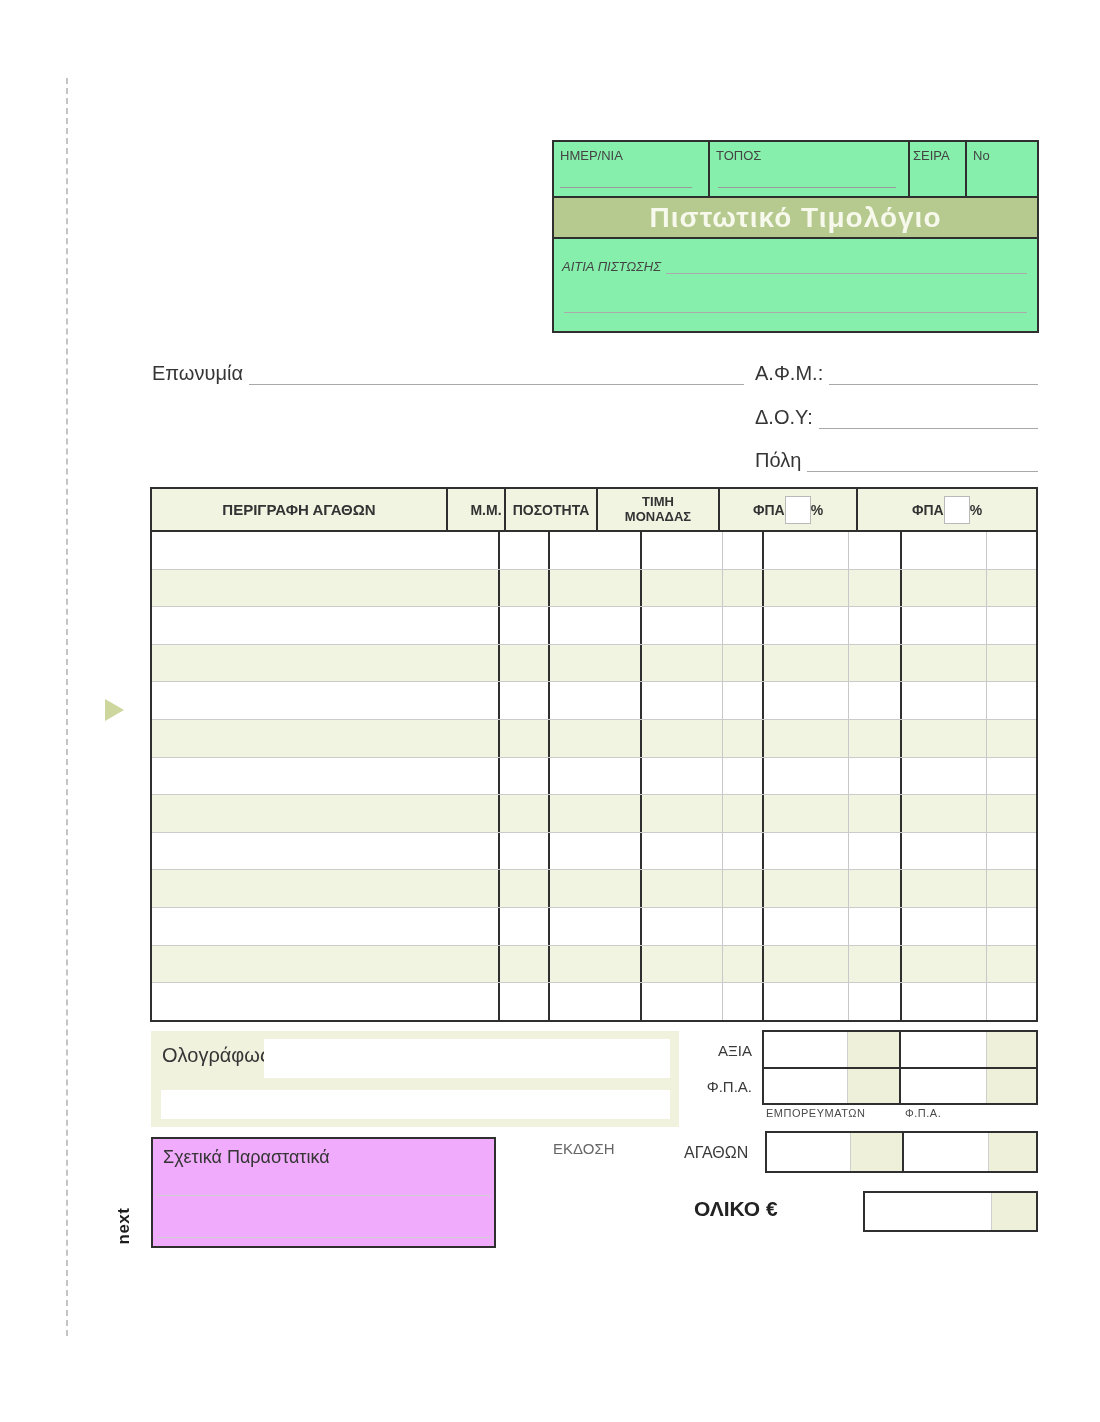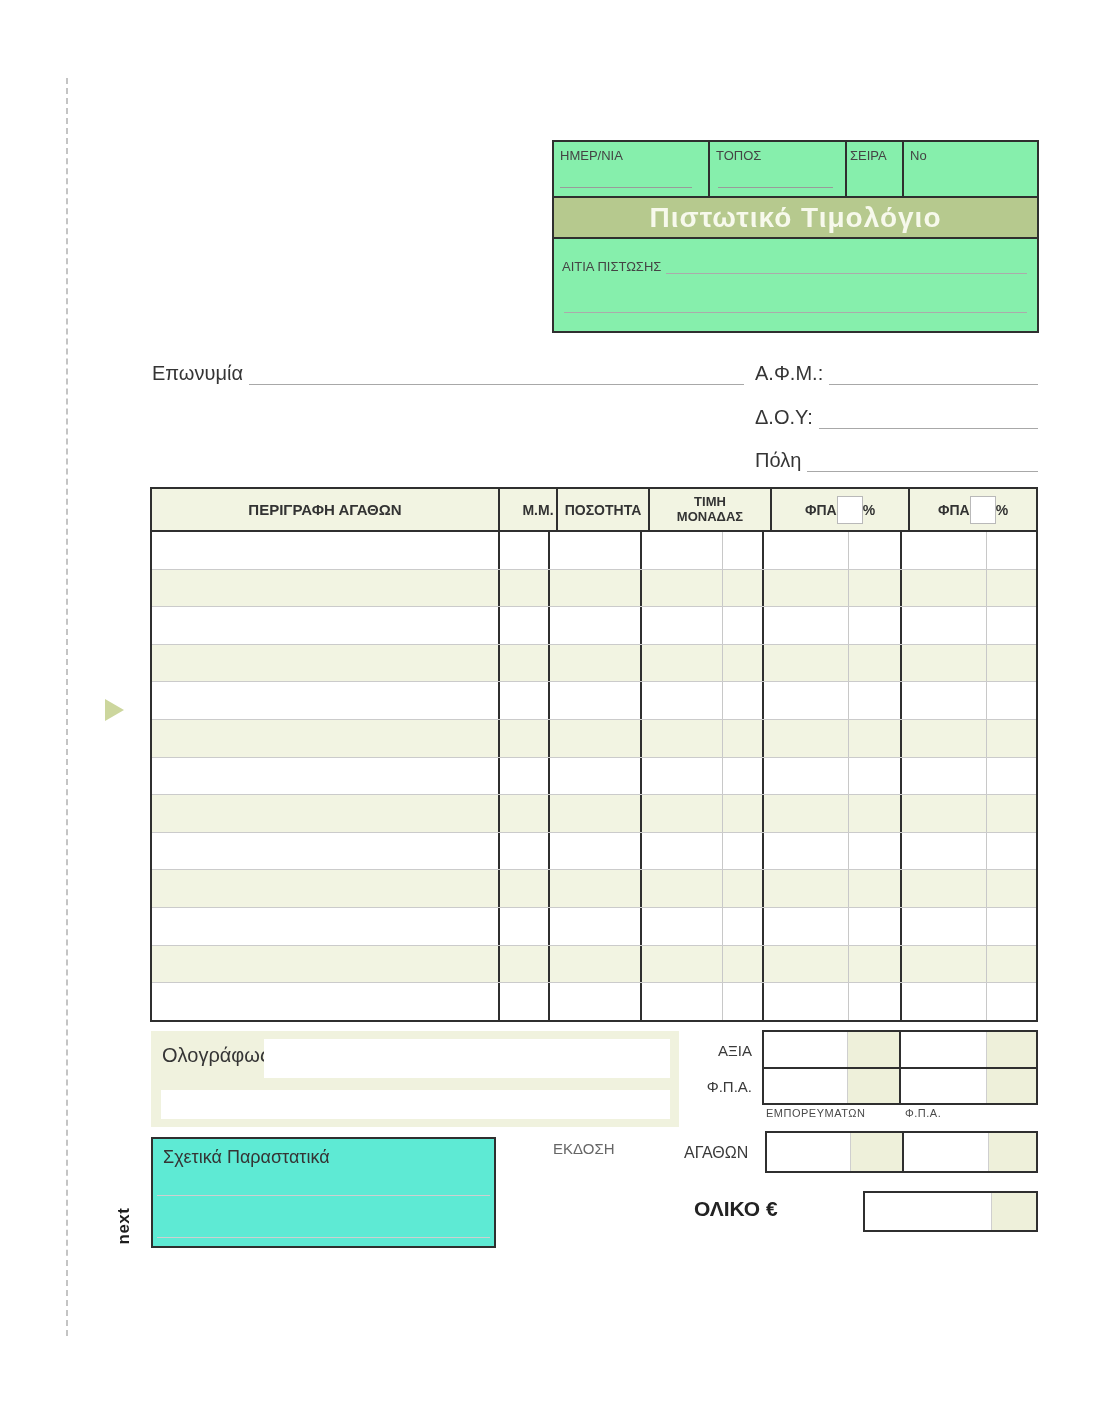--- a/index.html
+++ b/index.html
@@ -16,50 +16,50 @@
   .brand { position:absolute; left:97px; top:1216px; width:54px; height:20px;
            transform:rotate(-90deg); font-weight:bold; font-size:17px; color:#1d1d1d;
            text-align:center; letter-spacing:.5px; }
 
   
   .header-box { position:absolute; left:552px; top:140px; width:487px; height:193px;
                 border:2px solid #2f2f2f; background:#86efac; }
   .hb-row { display:flex; height:56px; border-bottom:2px solid #2f2f2f; }
   .hb-cell { position:relative; font-size:13px; color:#444; padding:6px 6px; }
   .hb-cell.b { border-right:2px solid #2f2f2f; }
-  .hb-date { width:156px; } .hb-topos { width:137px; } .hb-seira { width:57px; padding:6px 3px; }
+  .hb-date { width:156px; } .hb-topos { width:200px; } .hb-seira { width:57px; padding:6px 3px; }
   .hb-no { flex:1; }
   .hb-underline { position:absolute; bottom:8px; border-bottom:1px solid #9a9a9a; }
   .hb-date .hb-underline { left:6px; right:16px; }
   .hb-topos .hb-underline { left:8px; right:12px; }
   .hb-banner { height:41px; background:#b6c98e; border-bottom:2px solid #2f2f2f;
                display:flex; align-items:center; justify-content:center; }
   .hb-banner span { font-size:28px; font-weight:bold; color:#f7f9ec; letter-spacing:1px; }
   .hb-reason { position:relative; height:88px; font-size:13px; color:#444; }
-  .reason-row { display:flex; align-items:flex-end; padding:20px 10px 0 8px; }
+  .reason-row { display:flex; align-items:flex-end; padding:20px 10px 0 8px;font-style:italic; }
   .reason-row .line { flex:1; border-bottom:1px solid #ababab; margin-left:5px; height:14px; }
   .reason-bottom-line { position:absolute; left:10px; right:10px; bottom:14px;
                         border-bottom:1px solid #ababab; }
 
   
   .field-row { position:absolute; display:flex; align-items:flex-end; height:24px;justify-content:space-between; }
   .field-row .lbl { font-size:20px; color:#353535; white-space:nowrap; }
   .field-row .line { flex:1; border-bottom:1px solid #a8a8a8; margin-left:6px; height:18px; }
   .fl { left:152px; width:592px; }
   .fr { left:755px; width:283px; }
   .row1 { top:361px; } .row2 { top:405px; } .row3 { top:448px; }
 
   
   .items-table { position:absolute; left:150px; top:487px; width:888px; height:535px;
                  border:2px solid #2f2f2f; display:flex; flex-direction:column; background:#fff; }
   .thead { display:flex; height:43px; background:#f2f4e2; border-bottom:2px solid #2f2f2f; }
   .hc { display:flex; align-items:center; justify-content:center; font-weight:bold;
         color:#333; position:relative; }
   .hc.b { border-right:2px solid #2f2f2f; }
-  .w1 { width:348px; } .w2 { width:58px;padding-left:20px; } .w3 { width:92px; } .w4 { width:122px; }
+  .w1 { width:296px; } .w2 { width:58px;padding-left:20px; } .w3 { width:92px; } .w4 { width:122px; }
   .w5 { width:138px; } .w6 { flex:1; }
   .hc1 { font-size:15px; } .hc2,.hc3 { font-size:14px; }
   .hc4 { font-size:13px; line-height:1.1; text-align:center; }
   .hc-vat { font-size:14px; }
   .vat-box { width:26px; height:28px; background:#fff; border:1px solid #b9b9b9; }
   .tbody { flex:1; display:flex; flex-direction:column; }
   .trow { flex:1; display:flex; border-top:1px solid #cbcbcb; background:#fff; }
   .trow:first-child { border-top:none; }
   .trow.alt { background:#f2f4e2; }
   .tc { position:relative; height:100%; }
@@ -105,21 +105,21 @@
   .tb-c2 { position:relative; flex:1; }
   .tb-c1 .cell-green { width:52px; } .tb-c2 .cell-green { width:48px; }
   .grand-label { position:absolute; left:694px; top:1197px; font-size:21px; font-weight:bold;
                  color:#222; }
   .grand-box { position:absolute; left:863px; top:1191px; width:175px; height:41px;
                border:2px solid #2f2f2f; background:#fff; }
   .grand-box .cell-green { width:45px; }
 
   
   .related-box { position:absolute; left:151px; top:1137px; width:345px; height:111px;
-                 border:2px solid #2f2f2f; background:#5eead4; }
+                 border:2px solid #2f2f2f; background:#f0abfc; }
   .related-label { position:absolute; left:10px; top:8px; font-size:18px; color:#353535; }
   .rel-line { position:absolute; left:4px; right:4px; border-top:1px solid #cfcfcf; }
   .rel-line.l1 { top:56px; } .rel-line.l2 { top:98px; }
 </style>
 </head>
 <body>
 
 <div class="page">
 
   <div class="perforation"></div>

